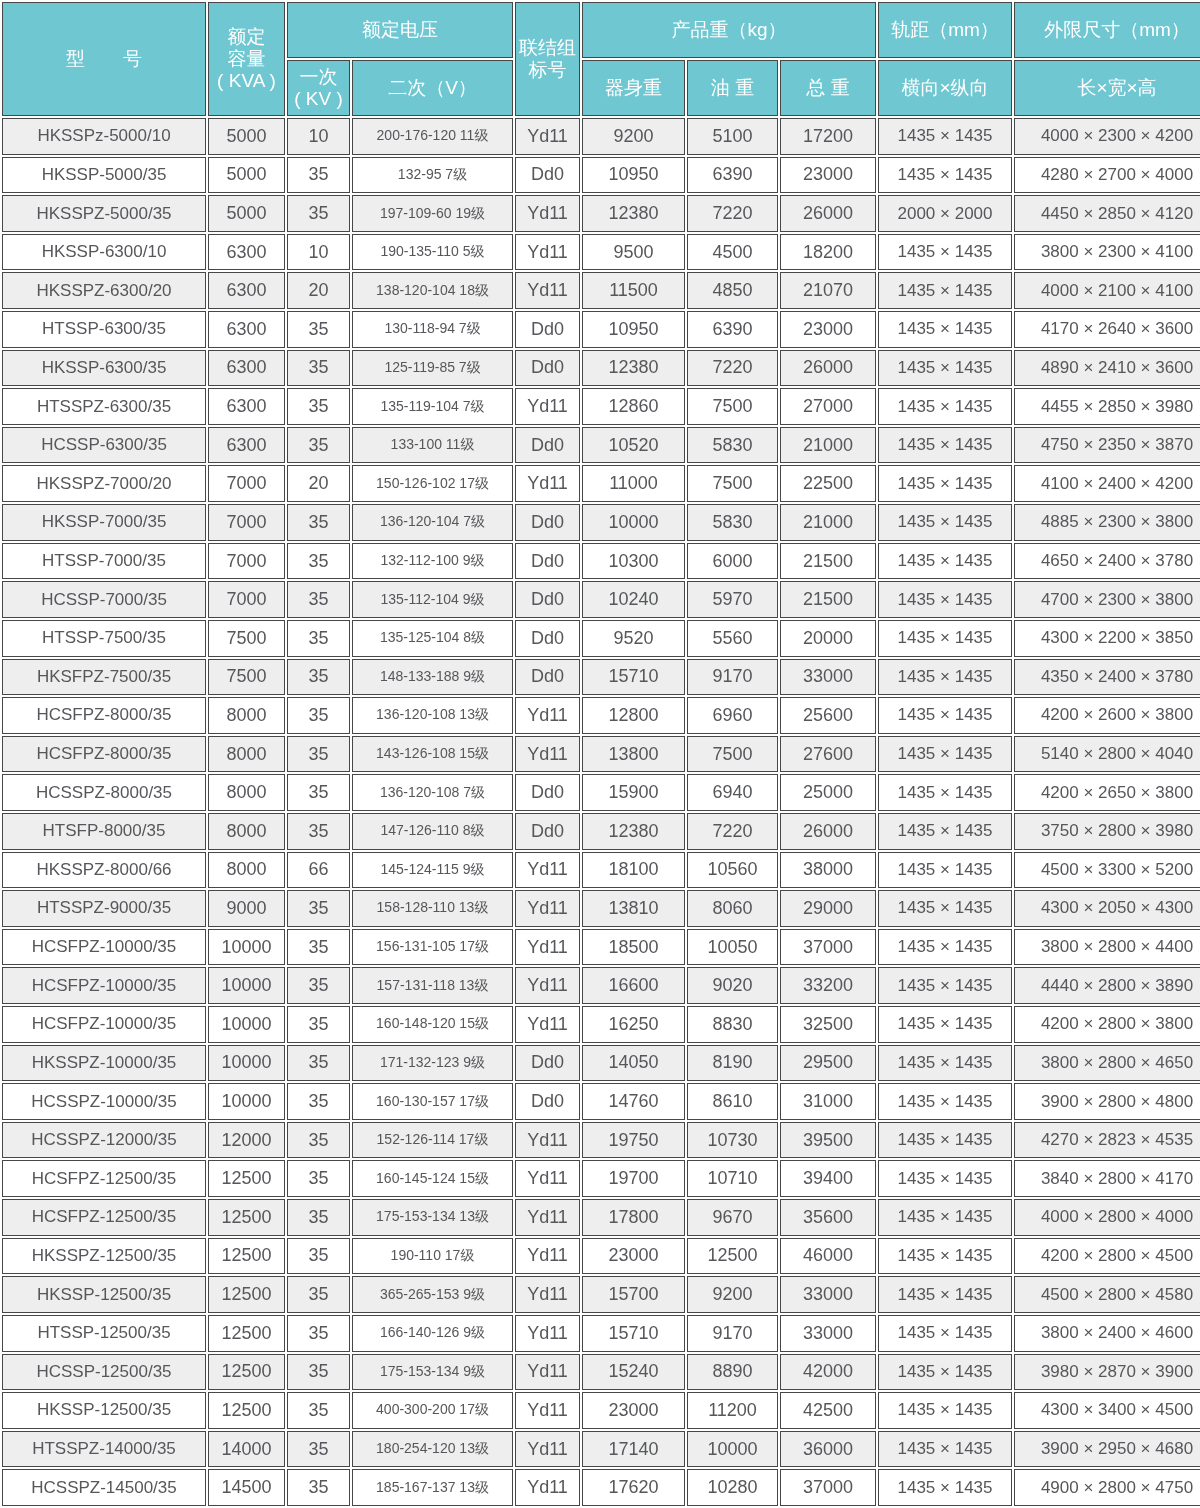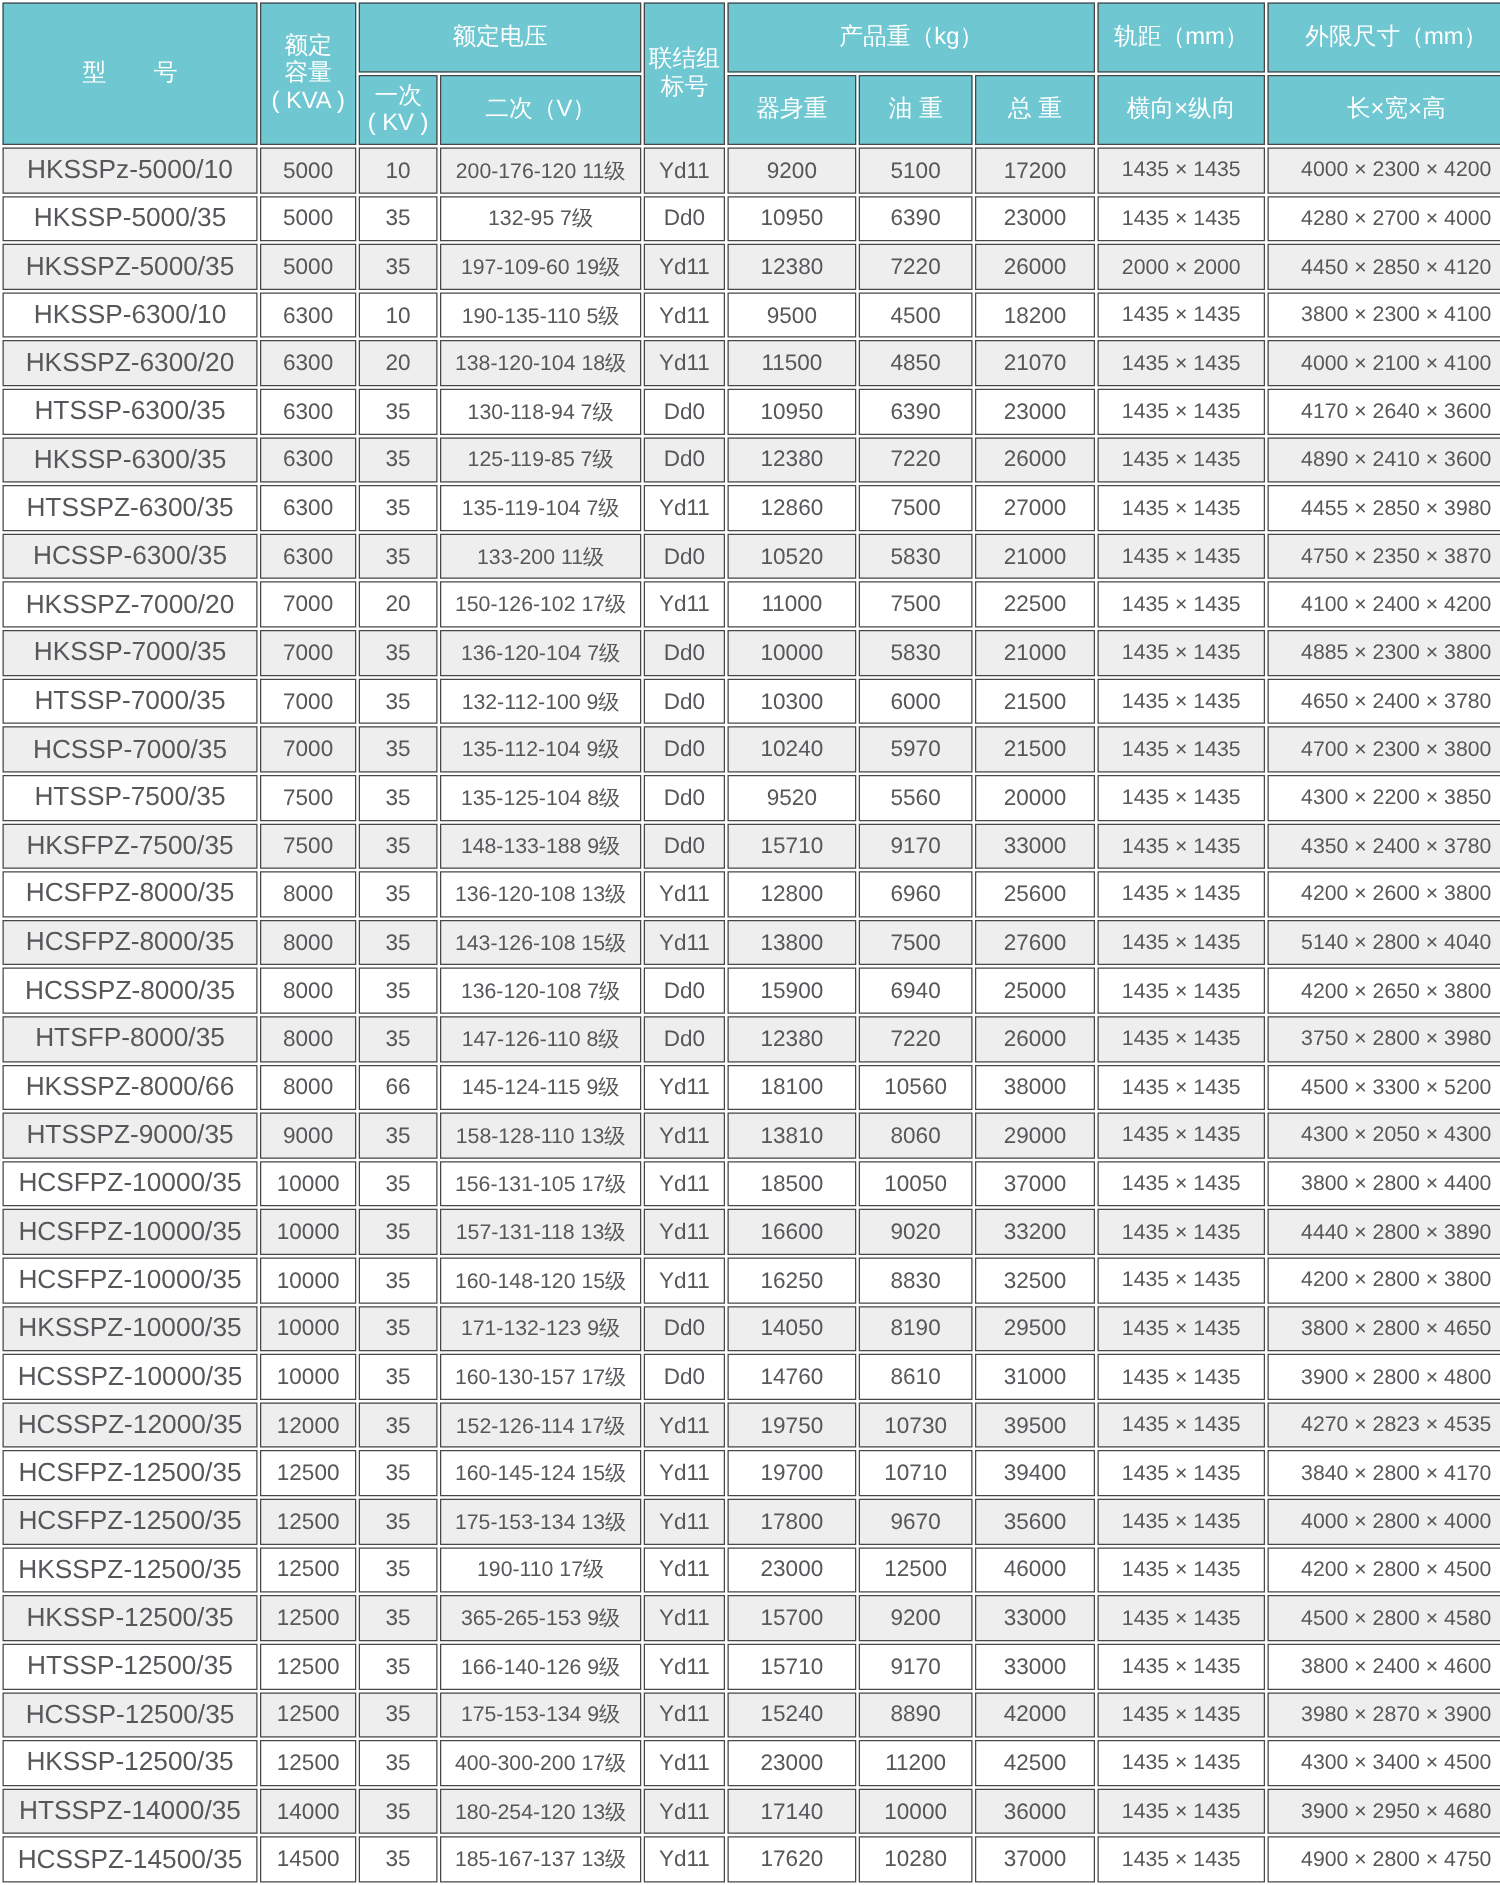--- a/index.html
+++ b/index.html
@@ -35,22 +35,22 @@
   }
   thead tr.h1 th { height: 52px; }
   thead tr.h2 th { height: 52px; }
   thead .line { display: block; }
   tbody td {
     color: #56575a;
     font-size: 18px;
     background: #ffffff;
   }
   tbody tr:nth-child(odd) td { background: #eeeeee; }
-  tbody td.c0 { font-size: 21px; margin-top: 27px; }   
-  tbody td.c3 { font-size: 17px; margin-top: 20px; }   
+  tbody td.c0 { font-size: 17px; margin-top: 27px; }   
+  tbody td.c3 { font-size: 14px; margin-top: 20px; }   
   tbody td.c8, tbody td.c9 { font-size: 17px; } 
 </style>
 </head>
 <body>
 
 <table class="spec">
   <colgroup>
     <col style="width:204px">
     <col style="width:77px">
     <col style="width:63px">
@@ -186,21 +186,21 @@
         <td class="c5">12860</td>
         <td class="c6">7500</td>
         <td class="c7">27000</td>
         <td class="c8">1435 × 1435</td>
         <td class="c9">4455 × 2850 × 3980</td>
       </tr>
       <tr>
         <td class="c0">HCSSP-6300/35</td>
         <td class="c1">6300</td>
         <td class="c2">35</td>
-        <td class="c3">133-200 11级</td>
+        <td class="c3">133-100 11级</td>
         <td class="c4">Dd0</td>
         <td class="c5">10520</td>
         <td class="c6">5830</td>
         <td class="c7">21000</td>
         <td class="c8">1435 × 1435</td>
         <td class="c9">4750 × 2350 × 3870</td>
       </tr>
       <tr>
         <td class="c0">HKSSPZ-7000/20</td>
         <td class="c1">7000</td>

